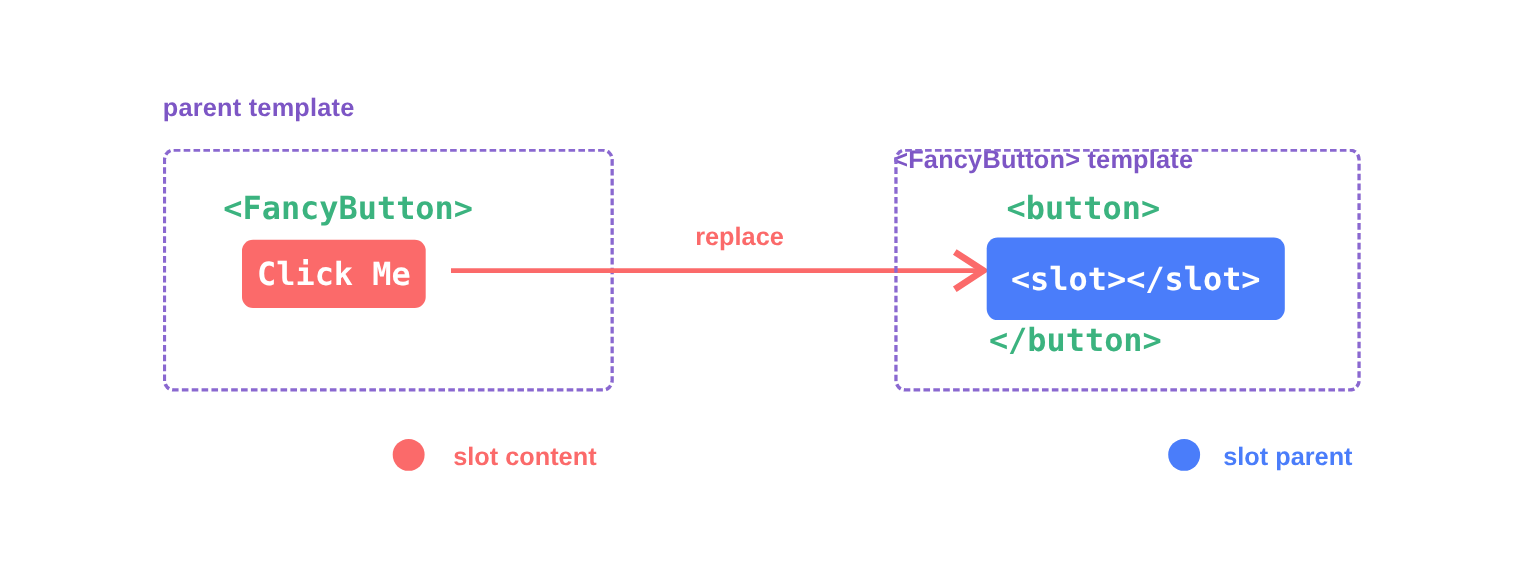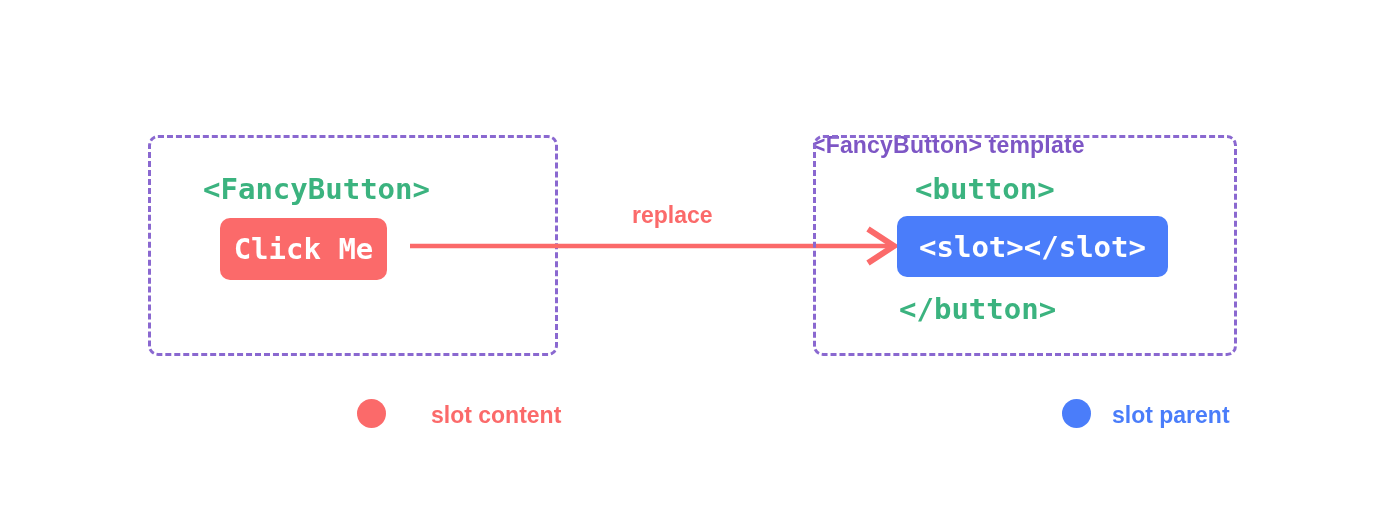--- a/index.html
+++ b/index.html
@@ -33,29 +33,30 @@
   .pill-blue{background:var(--c-blue);}
   .arrow-layer{position:absolute;left:0;top:0;width:1376px;height:520px;pointer-events:none;}
   .arrow-layer .stroke{stroke:var(--c-red);fill:none;}
   .arrow-label{
     position:absolute;left:632px;top:202px;font-size:23px;font-weight:bold;
     color:var(--c-red);white-space:nowrap;
   }
   .legend-dot{position:absolute;top:399px;width:29px;height:29px;border-radius:50%;}
   .legend-label{position:absolute;top:402px;font-size:23px;font-weight:bold;white-space:nowrap;}
   .dot-red{left:357px;background:var(--c-red);}
-  .label-red{left:412px;color:var(--c-red);margin-left:19px;}
+  .label-red{left:412px;color:var(--c-red);}
   .dot-blue{left:1062px;background:var(--c-blue);}
   .label-blue{left:1112px;color:var(--c-blue);}
 </style>
 </head>
 <body>
 
 <div class="canvas">
 
+  <div class="panel-label" style="left:148px;top:84px;">parent template</div>
 
   <div class="dashed-box" style="left:148px;width:410px;"></div>
 
   <div class="code" style="left:203px;top:172px;">&lt;FancyButton&gt;</div>
 
   <div class="pill pill-red" style="left:220px;top:218px;width:167px;height:62px;">Click Me</div>
 
 
   <svg class="arrow-layer" viewBox="0 0 1376 520" xmlns="http://www.w3.org/2000/svg">
     <line class="stroke" x1="410" y1="246" x2="892" y2="246" stroke-width="4.5"></line>
@@ -63,21 +64,21 @@
   </svg>
 
   <div class="arrow-label">replace</div>
 
   <div class="panel-label" style="left:812px;top:84px;margin-top:48px;">&lt;FancyButton&gt; template</div>
 
   <div class="dashed-box" style="left:813px;width:424px;"></div>
 
   <div class="code" style="left:899px;top:172px;margin-left:16px;">&lt;button&gt;</div>
 
-  <div class="pill pill-blue" style="left:897px;top:216px;width:271px;height:61px;">&lt;slot&gt;&lt;/slot&gt;</div>
+  <div class="pill pill-blue" style="left:897px;top:216px;width:271px;height:75px;">&lt;slot&gt;&lt;/slot&gt;</div>
 
   <div class="code" style="left:899px;top:292px;">&lt;/button&gt;</div>
 
   <div class="legend-dot dot-red"></div>
   <div class="legend-label label-red">slot content</div>
 
   <div class="legend-dot dot-blue"></div>
   <div class="legend-label label-blue">slot parent</div>
 
 </div>

